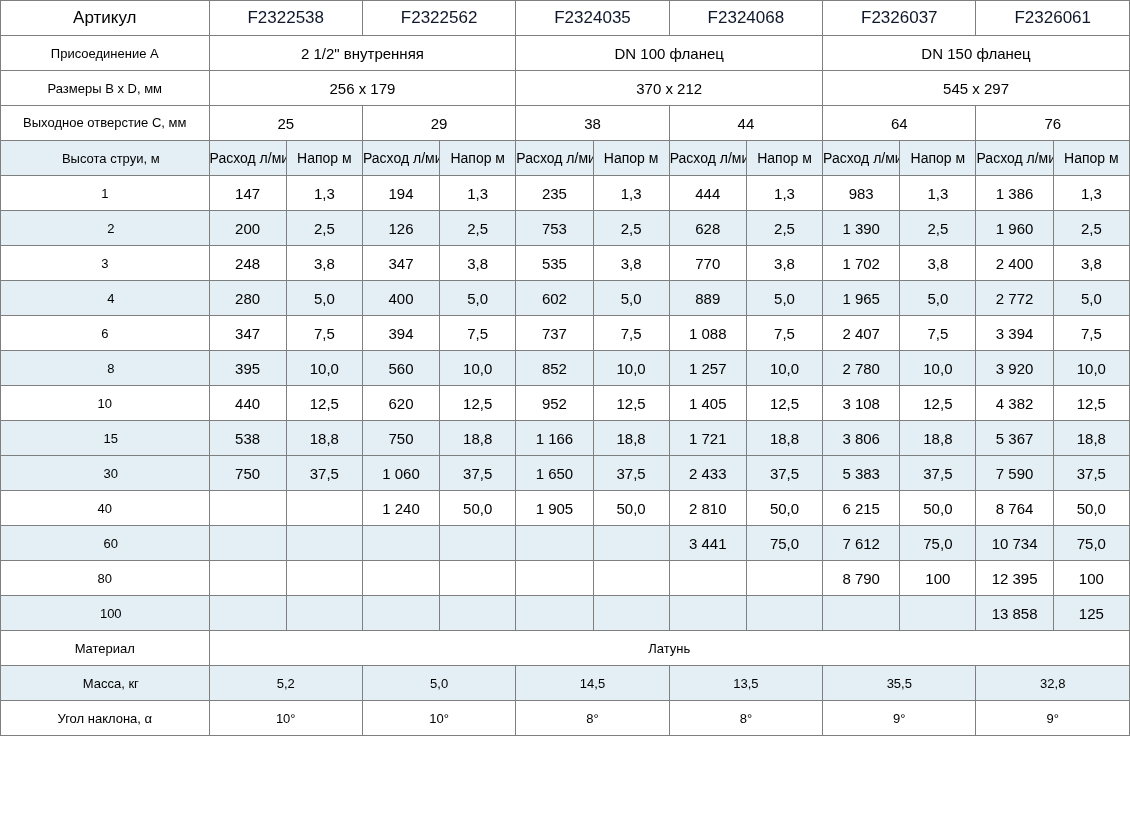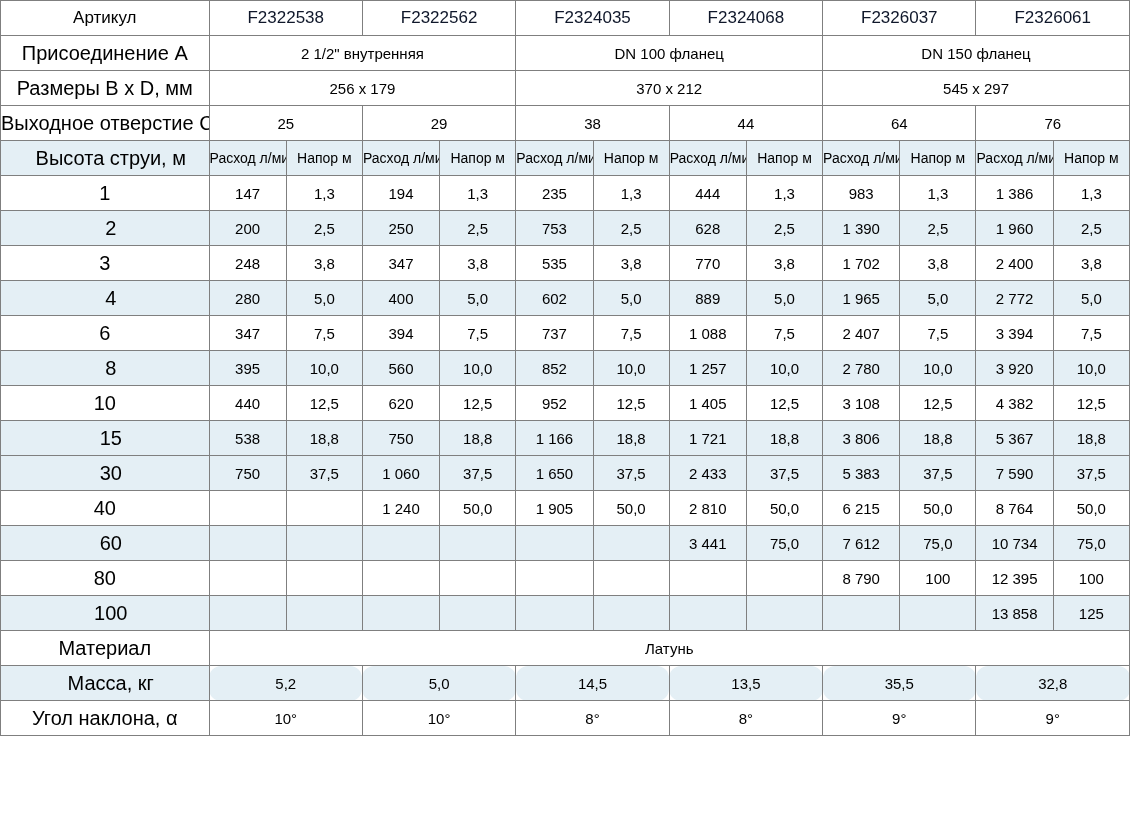--- a/index.html
+++ b/index.html
@@ -26,21 +26,21 @@
     vertical-align: middle;
     padding: 0;
     height: 34px;
     font-weight: normal;
     overflow: hidden;
     white-space: nowrap;
   }
   
   .rowlabel {
     font-weight: bold;
-    font-size: 20px;
+    font-size: 13px;
     background: #ffffff;
   }
   .rowlabel.shaded {
     background: #e4eff5;
     padding-left: 12px;
   }
   .hdr-art {
     font-weight: bold;
     font-size: 17px;
     height: 40px;
@@ -64,22 +64,21 @@
     background: #e4eff5;
   }
   .plain {
     background: #ffffff;
   }
   .val {
     font-size: 15px;
   }
   .bold-val {
     font-weight: bold;
-    font-size: 15px;
-    border-radius: 12px;
+    font-size: 13px;
   }
   .twolines {
     white-space: normal;
     line-height: 1.15;
     height: 44px;
   }
   col.c0 { width: 208px; }
   col.cflow { width: 77px; }
   col.chead { width: 76px; }
 </style>
@@ -160,21 +159,21 @@
         <td class="val plain">1,3</td>
         <td class="val plain">983</td>
         <td class="val plain">1,3</td>
         <td class="val plain">1 386</td>
         <td class="val plain">1,3</td>
       </tr>
       <tr>
         <td class="rowlabel shaded">2</td>
         <td class="val shaded">200</td>
         <td class="val shaded">2,5</td>
-        <td class="val shaded">250</td>
+        <td class="val shaded">126</td>
         <td class="val shaded">2,5</td>
         <td class="val shaded">753</td>
         <td class="val shaded">2,5</td>
         <td class="val shaded">628</td>
         <td class="val shaded">2,5</td>
         <td class="val shaded">1 390</td>
         <td class="val shaded">2,5</td>
         <td class="val shaded">1 960</td>
         <td class="val shaded">2,5</td>
       </tr>

